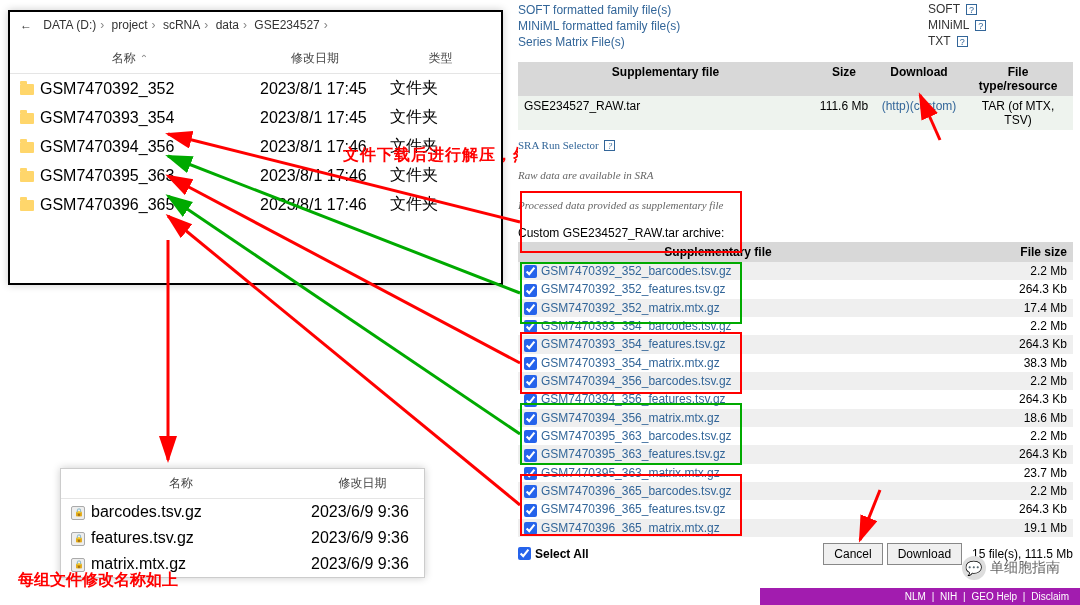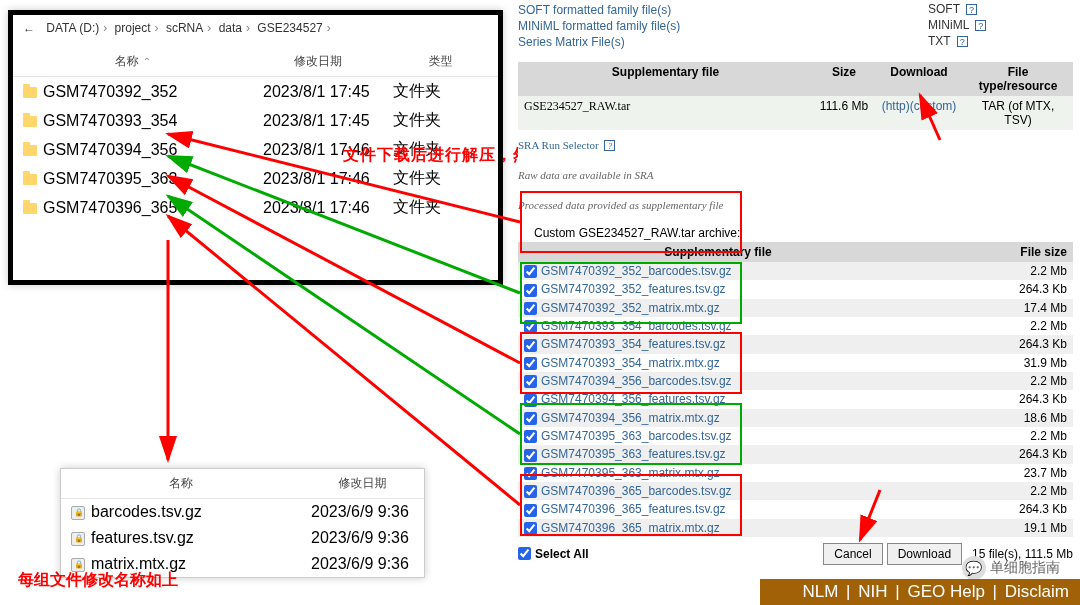--- a/index.html
+++ b/index.html
@@ -1,17 +1,17 @@
 <!DOCTYPE html>
 <html><head>
 <meta charset="utf-8">
 <style>
 * { box-sizing: border-box; margin: 0; padding: 0; }
 body { font-family: "Microsoft YaHei", Arial, sans-serif; font-size: 12px; background: #fff; width: 1080px; height: 605px; position: relative; overflow: hidden; }
-.explorer1 { position: absolute; left: 8px; top: 10px; width: 495px; height: 275px; border: 5px solid #000000; box-shadow: 0 0 8px rgba(0,0,0,0.2); background: #fff; }
+.explorer1 { position: absolute; left: 8px; top: 10px; width: 495px; height: 275px; border: 2px solid #000000; box-shadow: 0 0 8px rgba(0,0,0,0.2); background: #fff; }
 .breadcrumb { padding: 6px 10px; font-size: 12px; color: #333; }
 .breadcrumb span { color: #333; }
 .breadcrumb .sep { margin: 0 4px; color: #888; }
 .file-table { width: 100%; border-collapse: collapse; }
 .file-table th { text-align: center; padding: 6px 10px; font-weight: normal; border-bottom: 1px solid #e5e5e5; font-size: 12px; color: #444; }
 .file-table th.sort::after { content: "⌃"; margin-left: 4px; color: #888; font-size: 10px; }
 .file-table td { padding: 4px 10px; font-size: 16px; }
 .folder-icon { display: inline-block; width: 14px; height: 11px; background: #ffd66b; border-radius: 1px; margin-right: 6px; vertical-align: middle; position: relative; }
 .folder-icon::before { content: ""; position: absolute; top: -3px; left: 0; width: 7px; height: 3px; background: #ffd66b; border-radius: 1px 1px 0 0; }
 .zip-icon { display: inline-block; width: 14px; height: 14px; background: #eee; border: 1px solid #aaa; border-radius: 2px; margin-right: 6px; vertical-align: middle; position: relative; }
@@ -30,45 +30,45 @@
 .top-col2 { color: #333; font-size: 12px; }
 .qmark { display: inline-block; width: 11px; height: 11px; border: 1px solid #336699; color: #336699; font-size: 9px; text-align: center; line-height: 11px; margin-left: 3px; }
 
 .supp-header { display: flex; background: #d8d8d8; font-weight: bold; font-size: 12px; margin-top: 4px; }
 .supp-header > div, .supp-row > div { padding: 3px 6px; }
 .sc1 { width: 295px; text-align: center; }
 .sc2 { width: 62px; text-align: center; }
 .sc3 { width: 88px; text-align: center; }
 .sc4 { width: 110px; text-align: center; }
 .supp-row { display: flex; background: #eef3ee; font-size: 12px; }
-.supp-row .sc1 { text-align: left; font-family: Liberation Serif, serif; }
+.supp-row .sc1 { text-align: left; }
 .supp-row .sc3 a { color: #336699; }
 .notes { color: #666; font-style: italic; padding: 9px 0; font-size: 11px; font-family: Liberation Serif, serif; }
 .notes a { color: #336699; font-style: normal; }
 
-.archive-label { font-size: 12px; margin-top: 6px; margin-bottom: 2px; margin-left: 16px; }
+.archive-label { font-size: 12px; margin-top: 6px; margin-bottom: 2px; }
 .archive-table { width: 100%; border-collapse: collapse; }
 .archive-table th { background: #d8d8d8; padding: 3px 6px; font-size: 12px; }
 .archive-table td { padding: 2px 6px; font-size: 12px; }
 .archive-table tr:nth-child(even) td { background: #efefef; }
 .ac1 { width: 400px; }
 .ac2 { text-align: right; }
 .archive-table a { color: #336699; text-decoration: none; }
 input[type="checkbox"] { vertical-align: middle; margin-right: 4px; accent-color: #2563eb; }
 
 .group-box { position: absolute; border: 2px solid; pointer-events: none; }
 .gb-red { border-color: #ff0000; }
 .gb-green { border-color: #00aa00; }
 
 .bottom-row { display: flex; align-items: center; padding: 6px 0; }
 .select-all { font-weight: bold; }
 .btn { padding: 3px 10px; border: 1px solid #888; background: #f0f0f0; font-size: 12px; cursor: pointer; margin-left: 4px; }
 .file-summary { margin-left: 10px; font-size: 12px; }
 
-.footer { position: absolute; bottom: 0; right: 0; background: #a16207; color: #fff; padding: 3px 8px; font-size: 17px; width: 320px; text-align: right; }
+.footer { position: absolute; bottom: 0; right: 0; background: #a21caf; color: #fff; padding: 3px 8px; font-size: 10px; width: 320px; text-align: right; }
 .footer a { color: #fff; margin: 0 3px; }
 
 .watermark { position: absolute; right: 20px; bottom: 25px; display: flex; align-items: center; color: #666; font-size: 14px; }
 .watermark .wc { width: 24px; height: 24px; border-radius: 50%; background: #ddd; margin-right: 4px; display: flex; align-items: center; justify-content: center; font-size: 14px; }
 
 svg.arrows { position: absolute; left: 0; top: 0; width: 1080px; height: 605px; pointer-events: none; }
 
 .nav-back { display: inline-block; width: 20px; height: 20px; color: #888; }
 </style>
 </head>
@@ -205,21 +205,21 @@
     <tr>
           <td class="ac1"><input type="checkbox" checked="" style=""><a>GSM7470393_354_barcodes.tsv.gz</a></td>
           <td class="ac2">2.2 Mb</td>
         </tr>
     <tr>
           <td class="ac1"><input type="checkbox" checked="" style=""><a>GSM7470393_354_features.tsv.gz</a></td>
           <td class="ac2">264.3 Kb</td>
         </tr>
     <tr>
           <td class="ac1"><input type="checkbox" checked="" style=""><a>GSM7470393_354_matrix.mtx.gz</a></td>
-          <td class="ac2">31.9 Mb</td>
+          <td class="ac2">38.3 Mb</td>
         </tr>
     <tr>
           <td class="ac1"><input type="checkbox" checked="" style=""><a>GSM7470394_356_barcodes.tsv.gz</a></td>
           <td class="ac2">2.2 Mb</td>
         </tr>
     <tr>
           <td class="ac1"><input type="checkbox" checked="" style=""><a>GSM7470394_356_features.tsv.gz</a></td>
           <td class="ac2">264.3 Kb</td>
         </tr>
     <tr>

